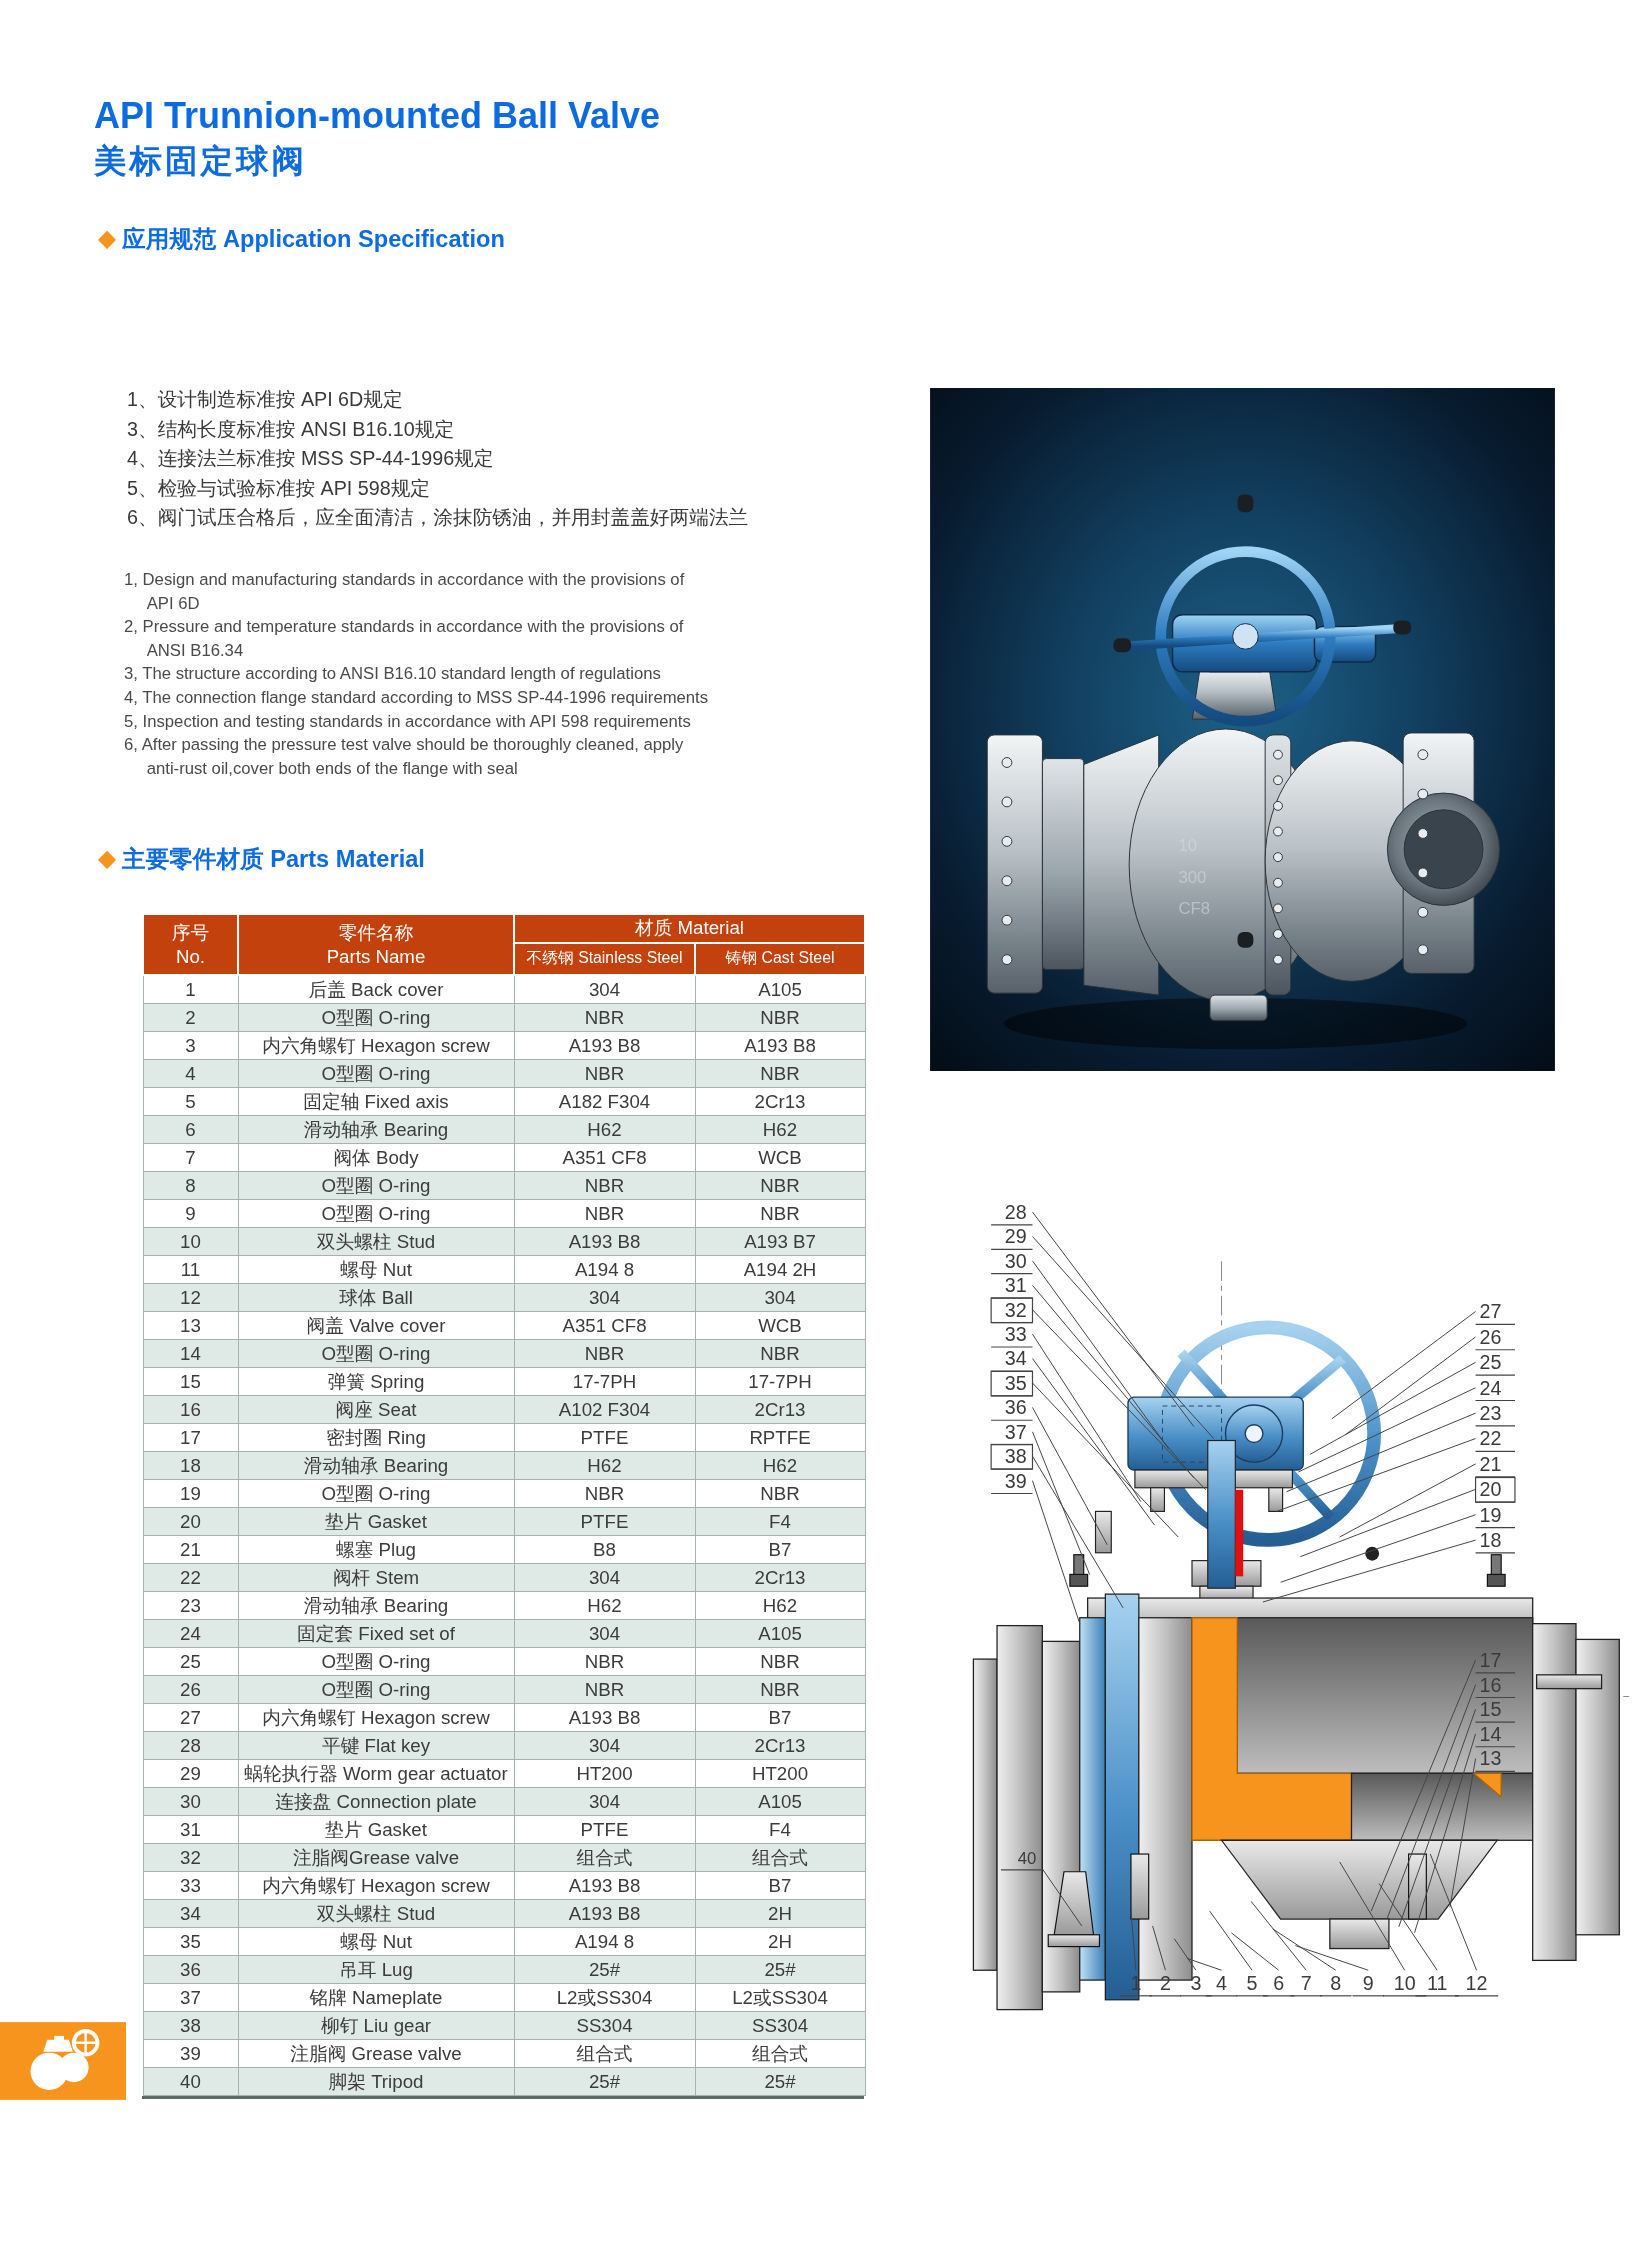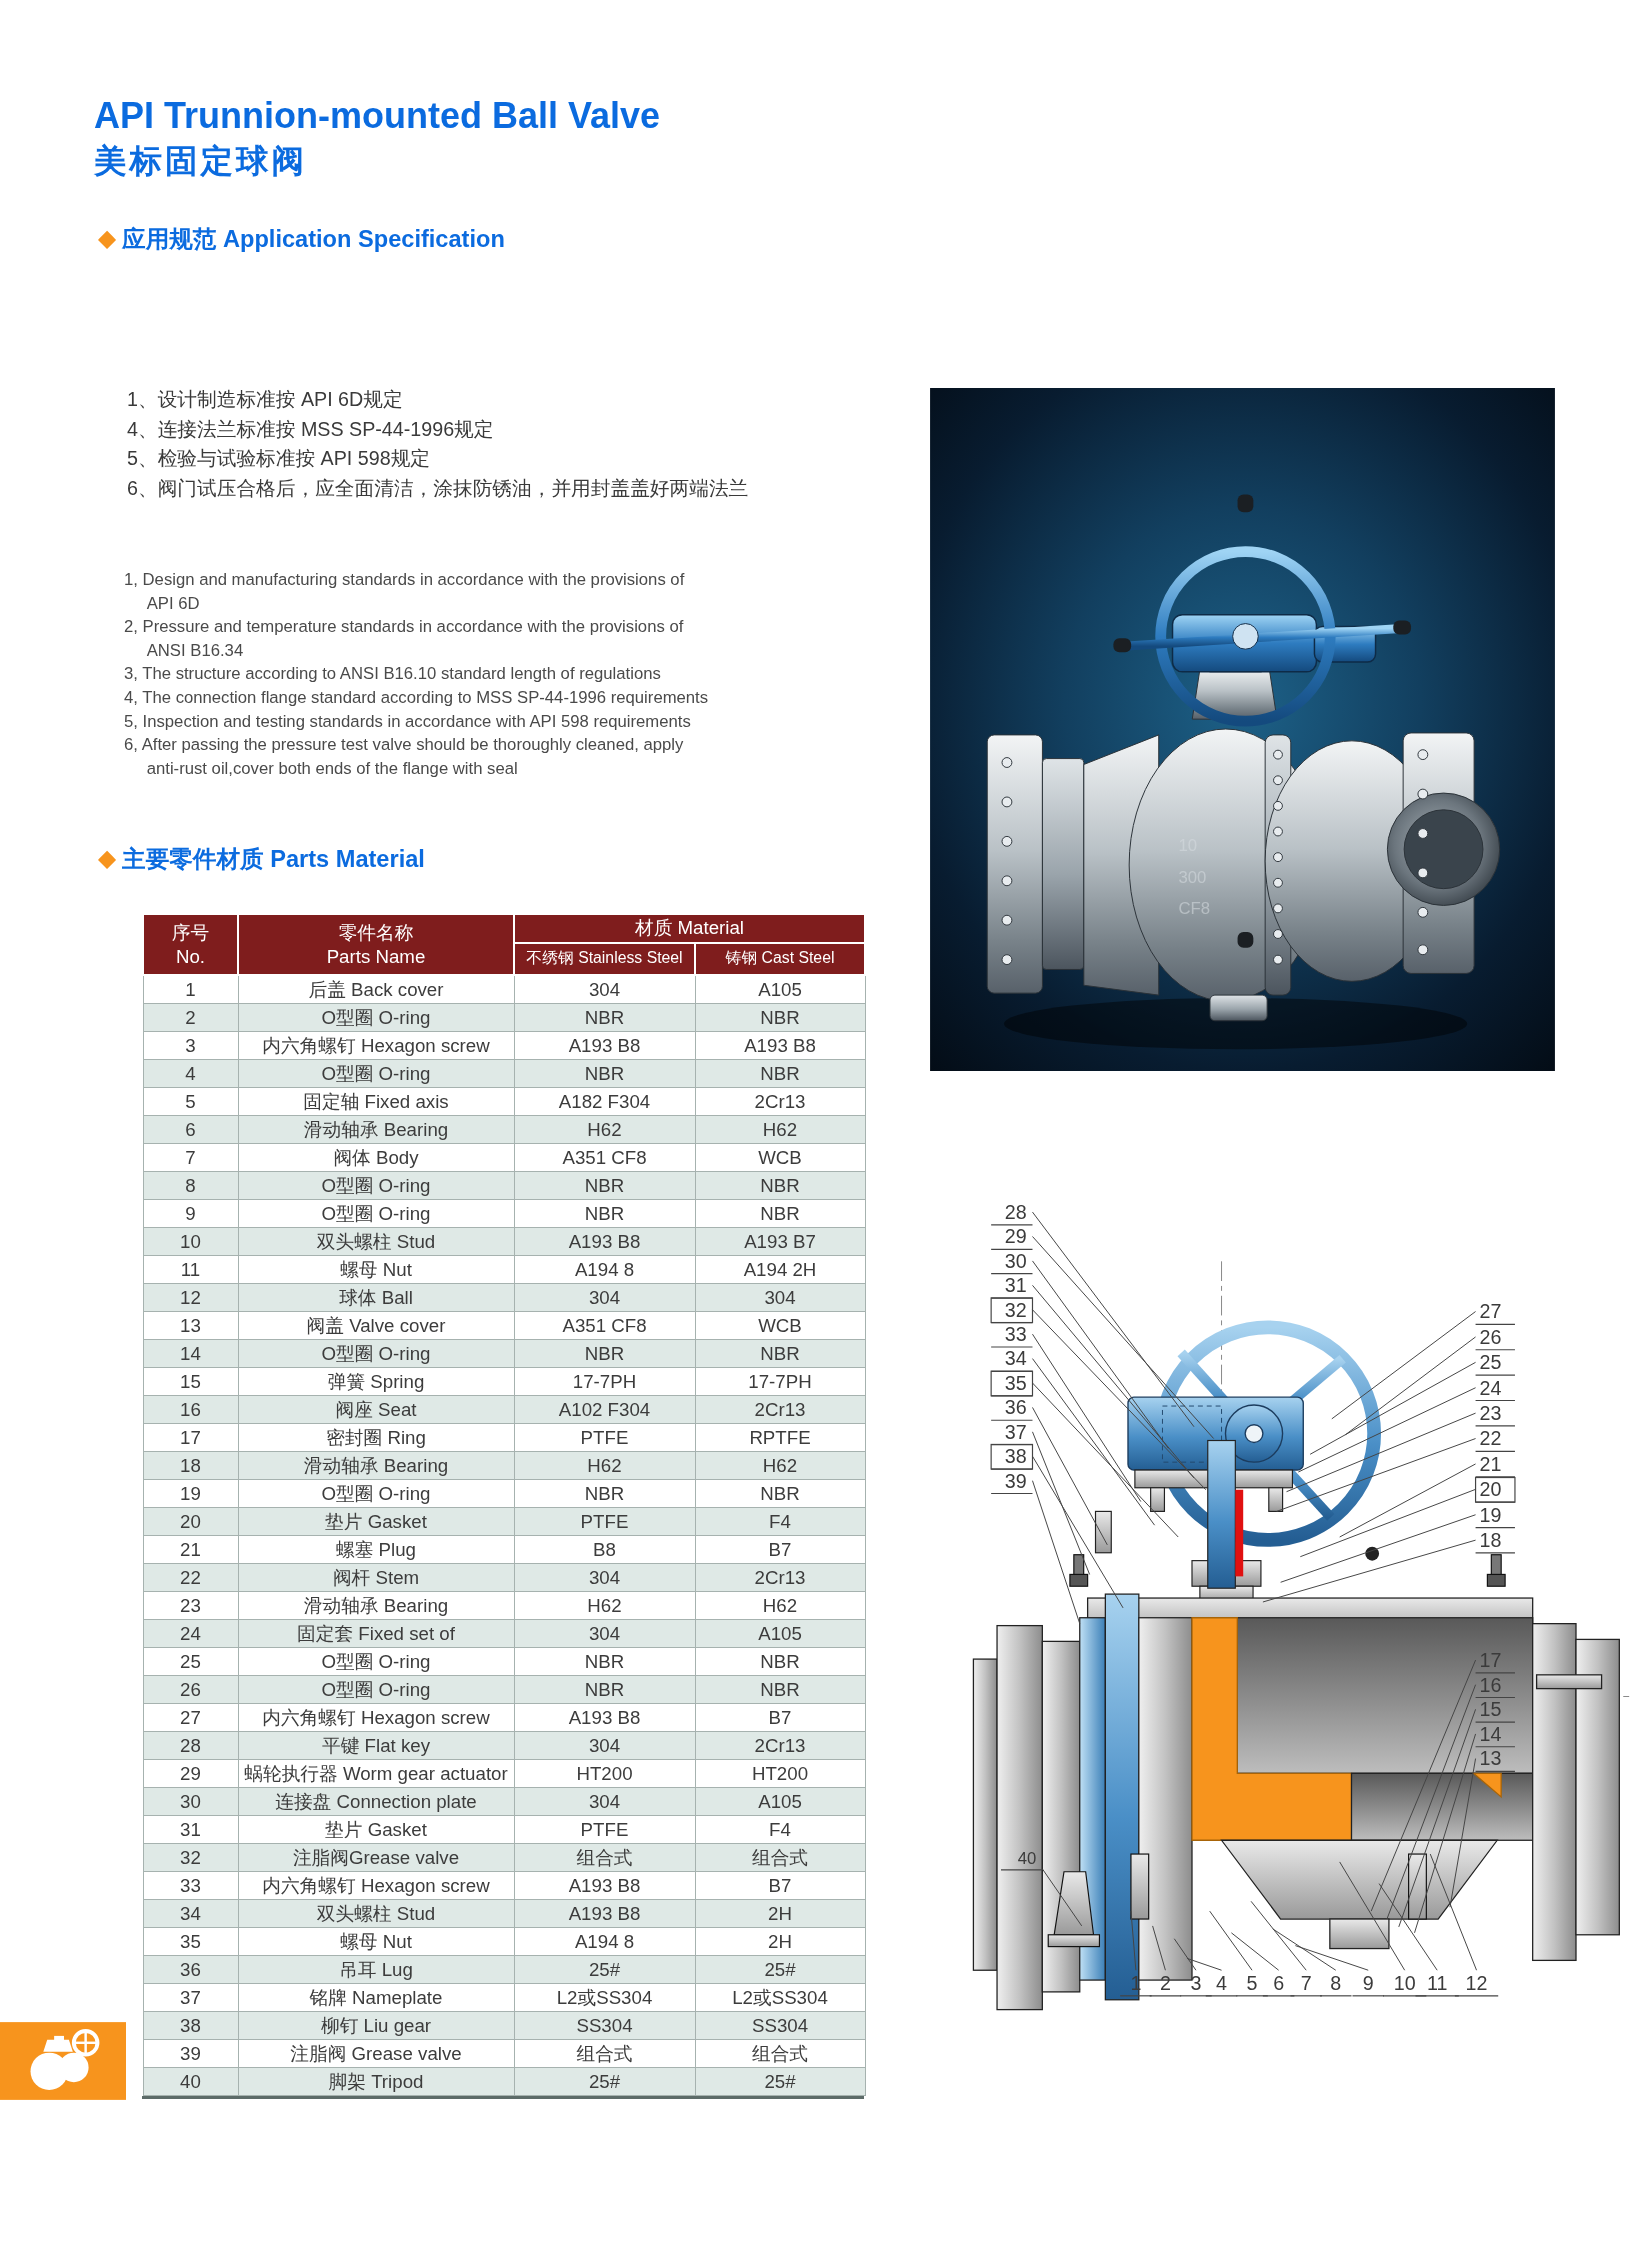--- a/index.html
+++ b/index.html
@@ -21,21 +21,21 @@
   #list-en{left:124px;top:568px;width:571px;font-size:16.7px;color:#4a4a4a;}
   #list-en .en-line{line-height:23.6px;white-space:nowrap;}
   #list-en .cont{padding-left:22.7px;}
   
   #table-wrap{left:142px;top:913px;width:722px;border-bottom:3.9px solid #5c6b68;}
   table.parts{border-collapse:collapse;width:722px;table-layout:fixed;}
   table.parts col.c-no{width:95px;}
   table.parts col.c-name{width:276px;}
   table.parts col.c-ss{width:181px;}
   table.parts col.c-cs{width:170px;}
-  table.parts thead th{background:#7f1d1d;color:#ffffff;font-weight:normal;
+  table.parts thead th{background:#c2410c;color:#ffffff;font-weight:normal;
        border:2px solid #ffffff;padding:0;vertical-align:middle;}
   th.h-main{font-size:18.7px;line-height:23.6px;height:59px;}
   th.h-mat{font-size:18.7px;height:25.6px;}
   th.h-sub{font-size:15.8px;height:29.6px;}
   table.parts tbody td{border:1px solid #a6b2af;font-size:18.7px;color:#3c3c3c;
        text-align:center;height:27px;padding:0;background:#ffffff;white-space:nowrap;overflow:hidden;}
   table.parts tbody tr:nth-child(even) td{background:#dfe9e6;}
   
   #photo{left:930px;top:388px;}
   #diagram{left:936px;top:1133px;}
@@ -51,20 +51,21 @@
   <div class="abs title-en">API Trunnion-mounted Ball Valve</div>
   <div class="abs title-zh">美标固定球阀</div>
 
   <div class="abs sec-head" id="sec1">
     <span class="diamond">◆</span>
     <span class="sec-txt">应用规范 Application Specification</span>
   </div>
 
   <div class="abs" id="list-zh">
       <div class="zh-line">1、设计制造标准按 API 6D规定</div>
+      <div class="zh-line">3、结构长度标准按 ANSI B16.10规定</div>
       <div class="zh-line">4、连接法兰标准按 MSS SP-44-1996规定</div>
       <div class="zh-line">5、检验与试验标准按 API 598规定</div>
       <div class="zh-line">6、阀门试压合格后，应全面清洁，涂抹防锈油，并用封盖盖好两端法兰</div>
     </div>
 
   <div class="abs" id="list-en">
       <div class="en-line">1, Design and manufacturing standards in accordance with the provisions of</div>
       <div class="en-line cont">API 6D</div>
       <div class="en-line">2, Pressure and temperature standards in accordance with the provisions of</div>
       <div class="en-line cont">ANSI B16.34</div>

